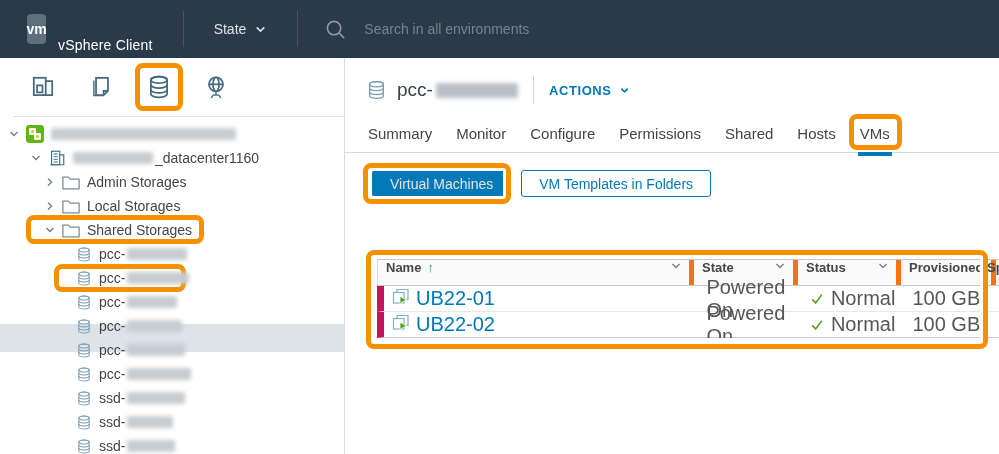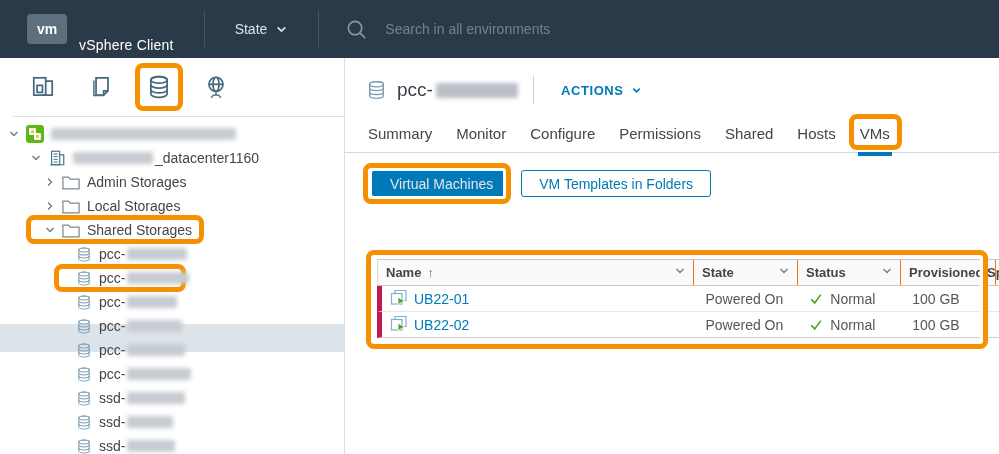--- a/index.html
+++ b/index.html
@@ -3,21 +3,21 @@
 <meta charset="utf-8">
 <style>
   * { margin:0; padding:0; box-sizing:border-box; }
   html,body { background:#fff; }
   #app { position:relative; width:999px; height:454px; overflow:hidden;
          font-family:"Liberation Sans", sans-serif; color:#454545; background:#fff; }
 
   
   .topbar { position:absolute; left:0; top:0; width:999px; height:58px;
             background:#2b3a48; display:flex; align-items:center; }
-  .vmlogo { width:40px; height:30px; margin-left:27px; border-radius:4px; background:#5e707d;
+  .vmlogo { width:19px; height:30px; margin-left:27px; border-radius:4px; background:#5e707d;
             color:#fff; font-weight:bold; font-size:14px; display:flex; align-items:center; justify-content:center; }
   .apptitle { color:#fff; font-size:14px; font-weight:400; margin-left:12px; letter-spacing:.2px;margin-top:32px; }
   .tb-div { width:1px; height:36px; background:#46545f; }
   .tb-div.d1 { margin-left:30px; } .tb-div.d2 { margin-left:30px; }
   .menu { display:flex; align-items:center; gap:8px; margin-left:30px; color:#dde3e8; font-size:14px; cursor:pointer; }
   .search { display:flex; align-items:center; gap:17px; margin-left:26px; color:#76828e; font-size:14px; }
 
   
   .sidebar { position:absolute; left:0; top:58px; width:345px; bottom:0; background:#fff;
              border-right:1px solid #d9dde1;padding-left:13px; }
@@ -44,43 +44,43 @@
   .hl { position:absolute; border:5px solid #f59100; border-radius:8px;
         box-shadow:inset 0 0 0 3px #ffffff; pointer-events:none; z-index:9; }
   .hl.under { z-index:1; background:#fff; box-shadow:none; }
 
   
   .main { position:absolute; left:345px; top:58px; right:0; bottom:0; background:#fff; }
   .objhead { position:absolute; left:21px; top:18px; display:flex; align-items:center; }
   .objtitle { font-size:19px; color:#3a4149; margin-left:10px; display:flex; align-items:center; gap:3px; }
   .objtitle .redact { height:15px; width:82px; background:#b9bfc6; }
   .oh-div { width:1px; height:28px; background:#cfd3d7; margin-left:15px; }
-  .actions { margin-left:27px; color:#0079b8; font-size:13px; font-weight:600; letter-spacing:.6px;
+  .actions { margin-left:15px; color:#0079b8; font-size:13px; font-weight:600; letter-spacing:.6px;
              display:flex; align-items:center; gap:7px; cursor:pointer; }
 
   .tabs { position:absolute; left:0; right:0; top:62px; height:33px; border-bottom:1px solid #d6d9db;
           display:flex; padding-left:23px; }
   .tab { position:relative; font-size:15px; color:#454545; margin-right:24px; display:flex; align-items:flex-start;
          padding-top:5px; cursor:pointer; }
   .tab.active::after { content:""; position:absolute; left:-2px; right:-2px; bottom:-4px; height:4px; background:#0079b8; }
 
   .viewbtns { position:absolute; left:27px; top:112px; display:flex; }
   .vbtn { height:27px; border-radius:3px; font-size:14px; display:flex; align-items:center; padding:0 17px; cursor:pointer; }
   .vbtn.on { position:relative; background:#0079b8; color:#e5e5e5; border:1px solid #0079b8; }
   .vbtn.off { background:#fff; color:#0079b8; border:1px solid #0079b8; margin-left:10px; }
 
   .tablewrap { position:absolute; left:32px; top:192px; right:0; height:110px; }
   .vmtable { position:absolute; left:0; right:0; top:9px; overflow:hidden; }
   .thead { display:flex; height:27px; background:#fafafa; border-top:1px solid #c8c8c8; border-bottom:1px solid #c8c8c8;
            border-left:1px solid #d8d8d8; font-size:13px; font-weight:600; color:#454545; }
-  .th { position:relative; display:flex; align-items:center; padding:0 8px; border-right:1px solid #f97316; }
+  .th { position:relative; display:flex; padding:0 8px; border-right:5px solid #f97316; }
   .th .colcar { position:absolute; right:7px; color:#728087; cursor:pointer; }
   .sortarrow { color:#0079b8; font-size:13px; margin-left:6px; font-weight:400; }
   .c1{width:316px;} .c2{width:104px;} .c3{width:103px;} .c4{width:95px;}
-  .tr { display:flex; height:26px; border-bottom:1px solid #e6e8ea; border-left:5px solid #be185d; font-size:14px; color:#565656; }
+  .tr { display:flex; height:26px; border-bottom:1px solid #e6e8ea; border-left:7px solid #be185d; font-size:20px; color:#565656; }
   .tr:last-child { border-bottom:1px solid #cfcfcf; }
   .td { display:flex; align-items:center; padding:0 8px; }
   .vmlink { color:#0079b8; margin-left:6px; cursor:pointer; }
   .okcheck { display:inline-flex; margin-right:7px; }
 </style>
 </head>
 <body>
 
 <div id="app">
 

